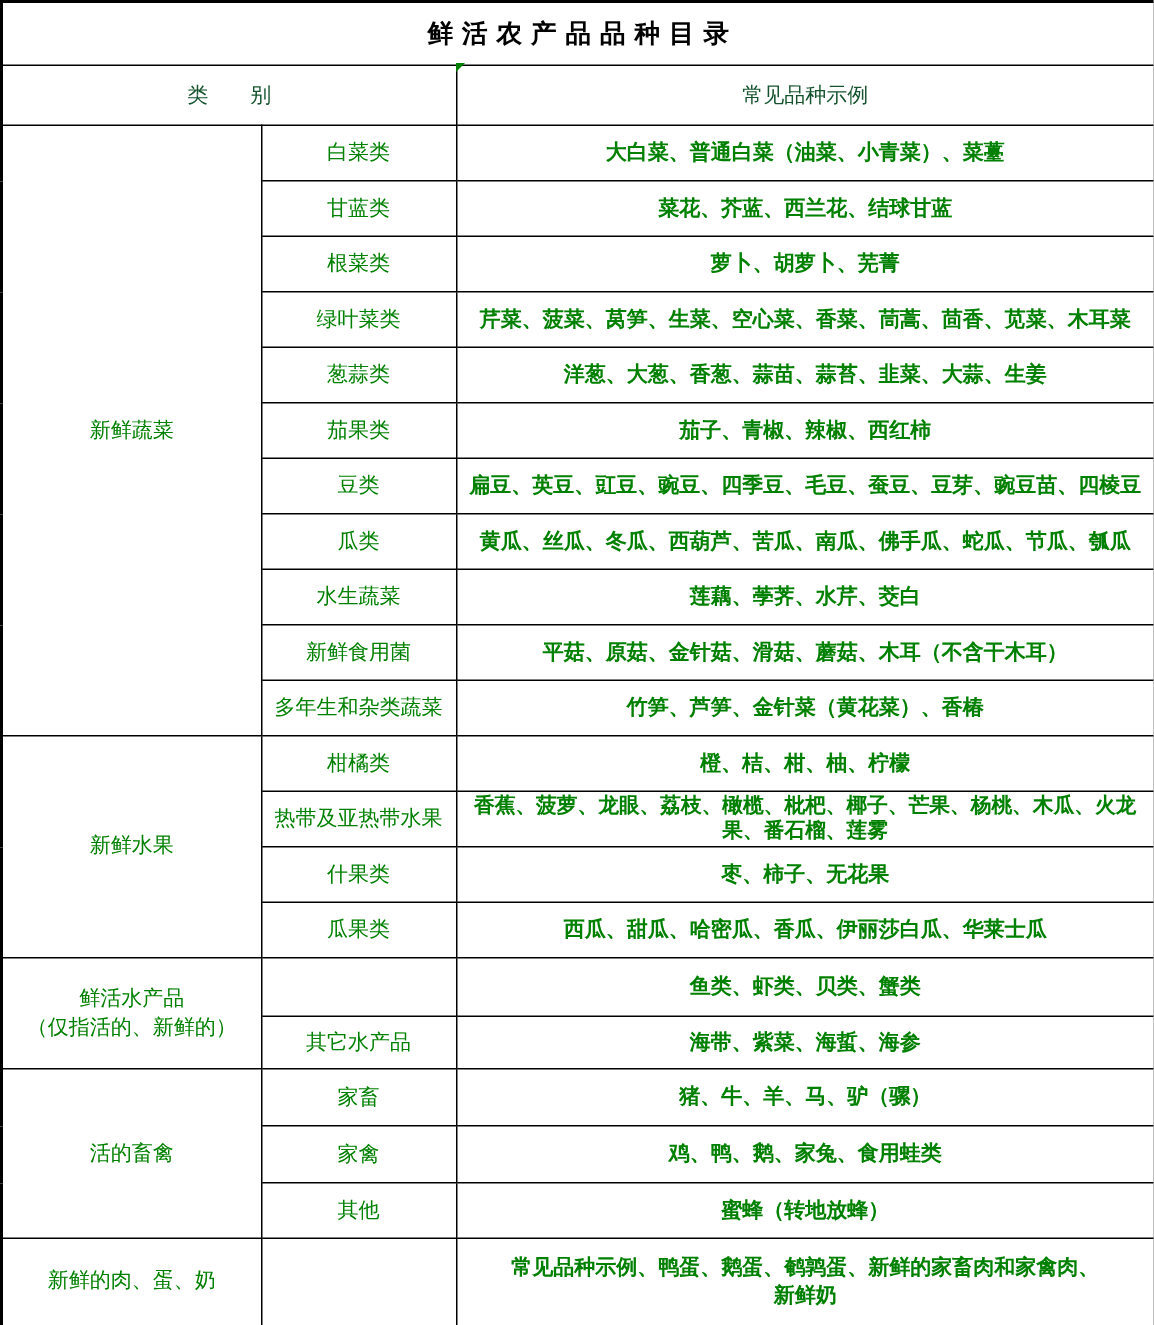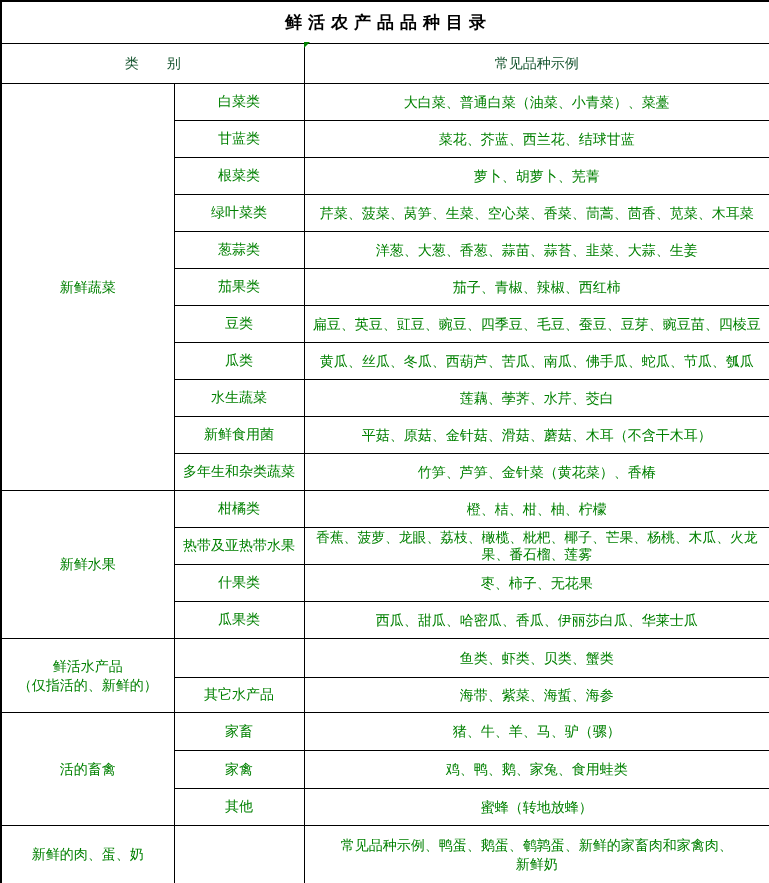--- a/index.html
+++ b/index.html
@@ -41,20 +41,21 @@
   .c-sub{
     color:#008000;
     font-size:14px;
     padding:0 2px;
   }
   .c-items{
     color:#008000;
     font-size:14px;
     padding:0 6px;
     line-height:17px;
+    font-weight:bold;
   }
   .r{height:37px;}
   .r-fish{height:39px;margin-left:33px;}
   .r-aqua2{height:35px;}
   .r-ls{height:38px;}
   .r-other{height:37px;}
   .r-last{height:59px;}
   .tight{font-size:13.8px;line-height:17px;padding:0 1px;}
   .wide-pad{padding:0 36px;line-height:19px;}
   .flag-triangle{

